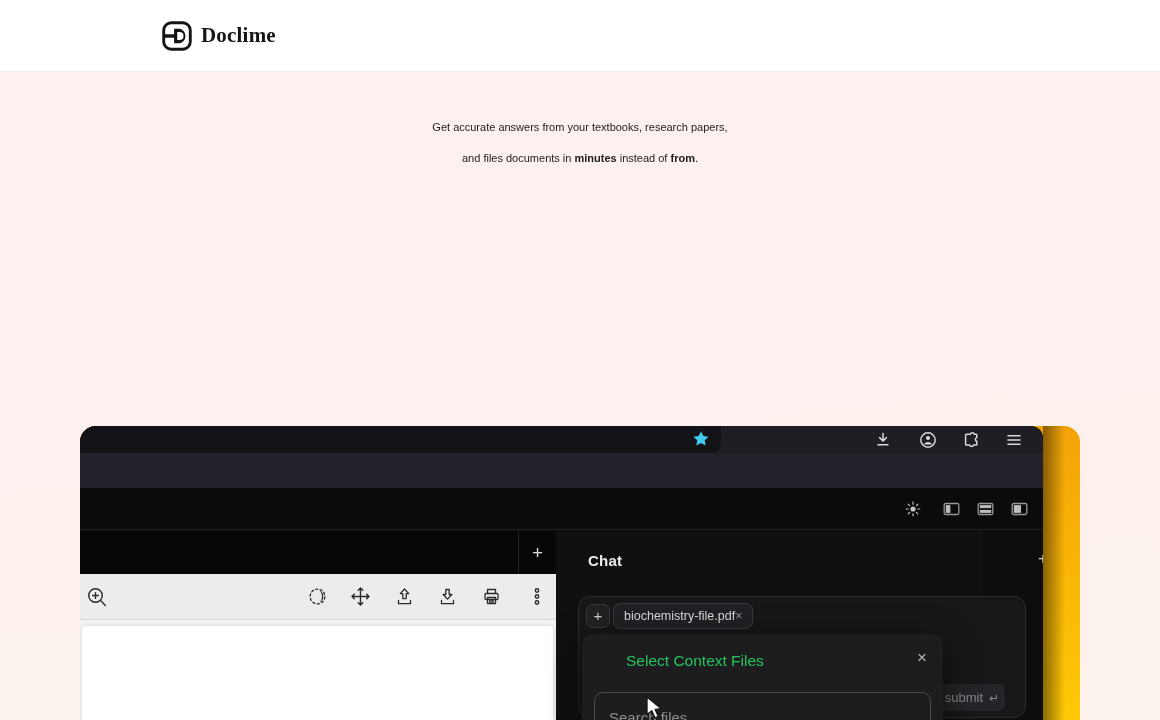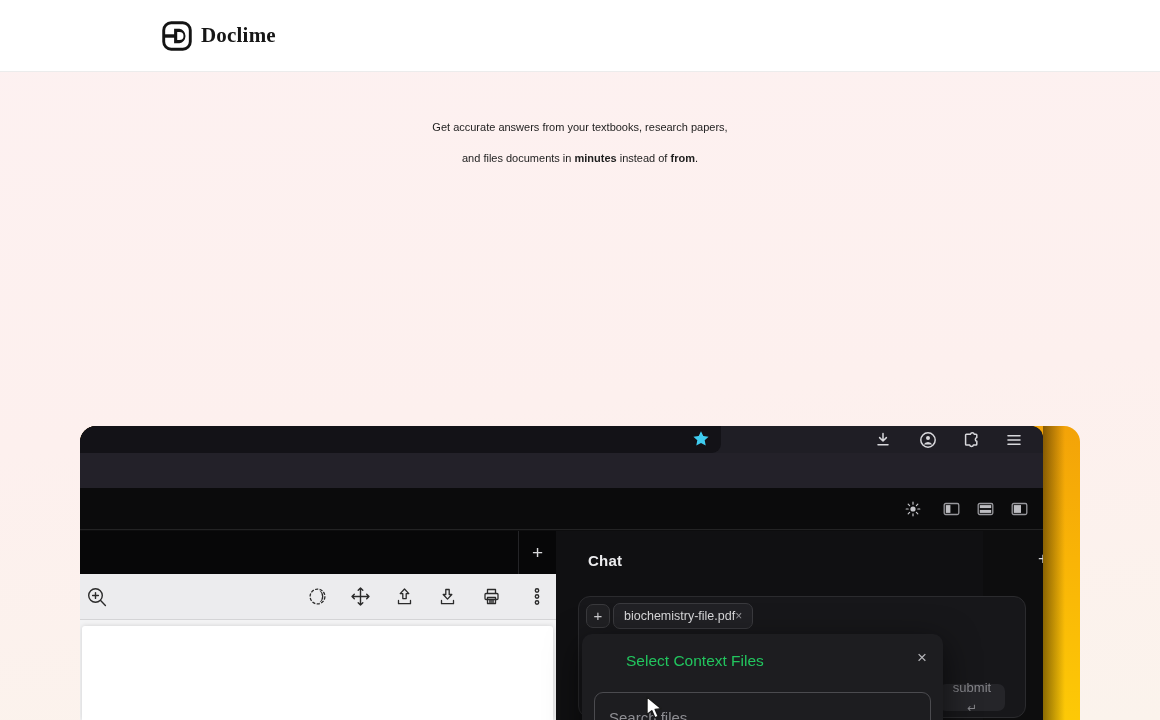--- a/index.html
+++ b/index.html
@@ -89,21 +89,21 @@
   .file-chip {
     position:absolute; left:34px; top:6px; height:26px; padding:0 10px;
     border:1px solid #3a3a3e; border-radius:7px; background:#212125;
     display:flex; align-items:center; cursor:default;
   }
   .file-chip .chip-label { font-size:12.5px; color:#d8d8da; }
   .file-chip .chip-x { font-size:12px; color:#98989c; }
   .submit-btn {
     position:absolute; left:360px; top:87px; width:66px; height:27px;
     background:#252529; border-radius:7px; display:flex; align-items:center; justify-content:center; gap:6px;
-    color:#85858a; font-size:13px; cursor:default;flex-direction:column;
+    color:#85858a; font-size:13px; cursor:default;
   }
   .submit-key { font-family:"DejaVu Sans", sans-serif; font-size:12px; color:#85858a; }
   
   .modal {
     position:absolute; left:502px; top:103px; width:361px; height:130px;
     background:#1d1d20; border-radius:10px; box-shadow:0 10px 34px rgba(0,0,0,.6);
     z-index:40;
   }
   .modal-title { position:absolute; left:16px; top:18px; font-size:15.5px; color:#22c55e;margin-left:28px; }
   .modal-close { position:absolute; right:16px; top:14px; font-size:17px; color:#b3b3b7; cursor:default; }

